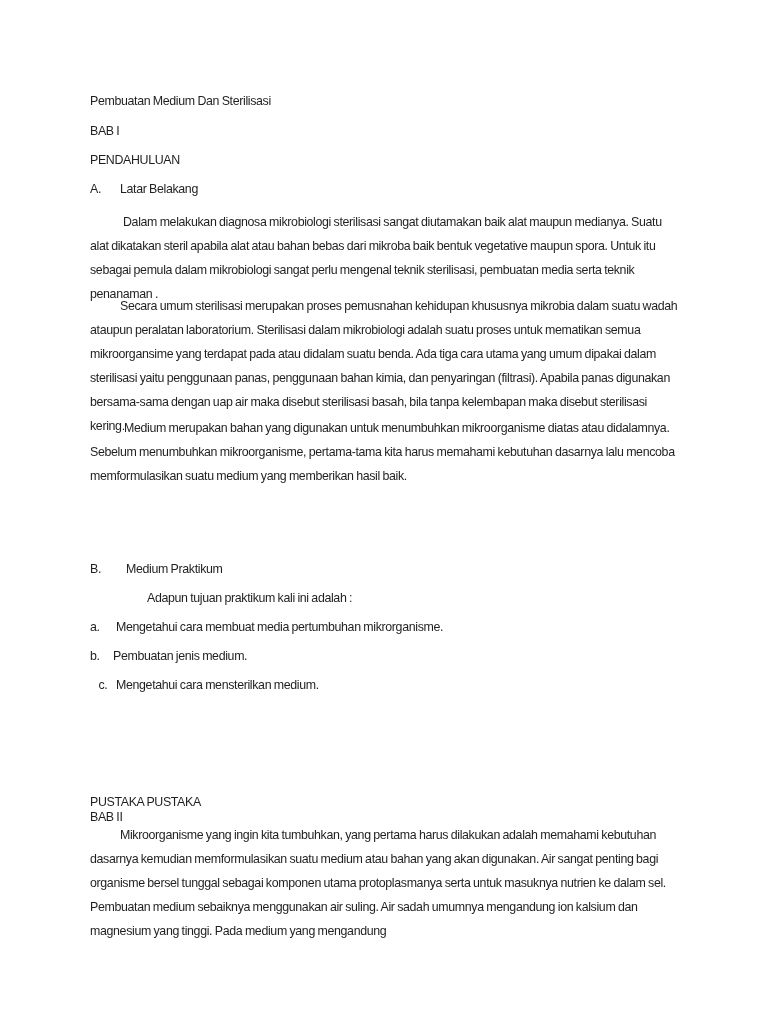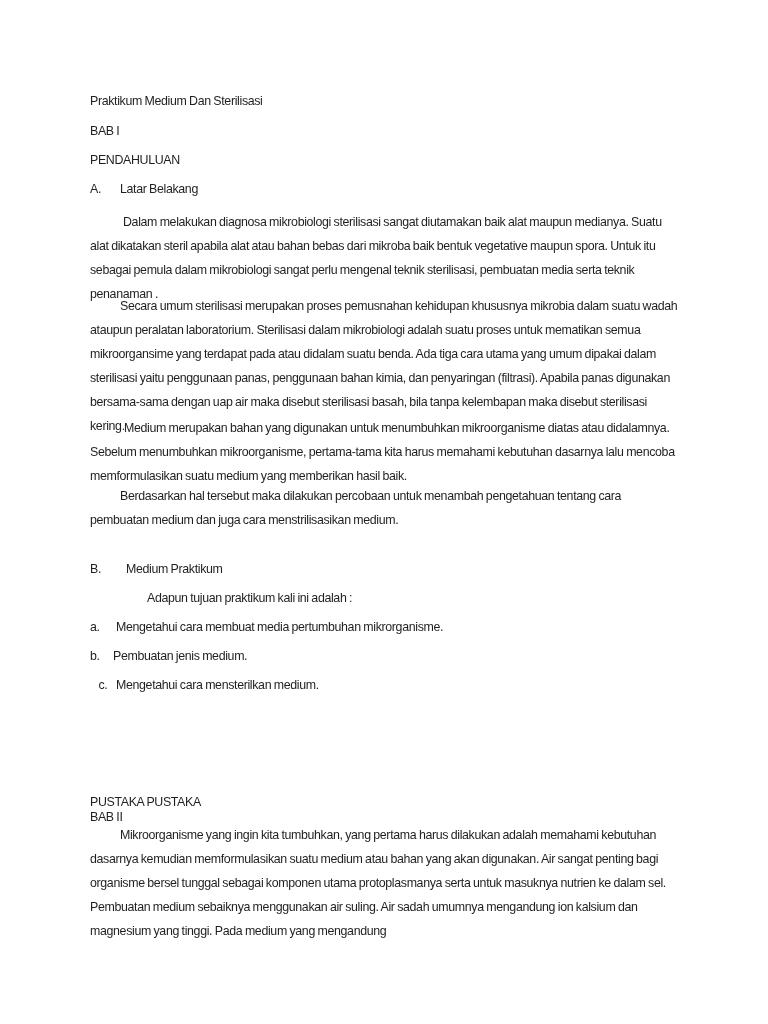--- a/index.html
+++ b/index.html
@@ -45,37 +45,36 @@
     .sub-item {
       position: absolute;
       white-space: nowrap;
     }
   </style>
 </head>
 <body>
 
 <div class="page">
 
-  <div class="line" style="top:94px;">Praktikum Medium Dan Sterilisasi</div>
+  <div class="line" style="top:94px;">Pembuatan Medium Dan Sterilisasi</div>
 
   <div class="line" style="top:124px;">BAB I</div>
 
   <div class="line" style="top:153px;">PENDAHULUAN</div>
 
   <div class="line" style="top:182px;">
     <span class="label-letter" style="width:30px;">A.</span><span>Latar Belakang</span>
   </div>
 
   <div class="para" style="top:210px; text-indent:33px;">Dalam melakukan diagnosa mikrobiologi sterilisasi sangat diutamakan baik alat maupun medianya. Suatu alat dikatakan steril apabila alat atau bahan bebas dari mikroba baik  bentuk vegetative maupun spora. Untuk itu sebagai pemula dalam mikrobiologi sangat perlu mengenal teknik sterilisasi, pembuatan media serta teknik penanaman .</div>
 
   <div class="para" style="top:294px;">Secara umum sterilisasi merupakan proses pemusnahan kehidupan khususnya mikrobia dalam suatu wadah ataupun peralatan laboratorium. Sterilisasi dalam mikrobiologi adalah suatu proses untuk mematikan semua mikroorgansime yang terdapat pada atau didalam suatu benda. Ada tiga cara utama yang umum dipakai dalam sterilisasi yaitu penggunaan panas, penggunaan bahan kimia, dan penyaringan (filtrasi). Apabila panas digunakan bersama-sama dengan uap air maka disebut sterilisasi basah, bila tanpa kelembapan maka disebut sterilisasi kering.</div>
 
   <div class="para" style="top:416px; text-indent:34px;">Medium merupakan bahan yang digunakan untuk menumbuhkan mikroorganisme diatas atau didalamnya. Sebelum menumbuhkan mikroorganisme, pertama-tama kita harus memahami kebutuhan dasarnya lalu mencoba memformulasikan suatu medium yang memberikan hasil baik.</div>
 
-  <div class="para" style="top:484px;">Berdasarkan hal tersebut maka dilakukan percobaan untuk menambah pengetahuan tentang cara pembuatan medium dan juga cara menstrilisasikan medium.</div>
 
   <div class="line" style="top:562px;">
     <span class="label-letter" style="width:36px;">B.</span><span>Medium Praktikum</span>
   </div>
 
   <div class="sub-item" style="left:147px; top:591px;">Adapun tujuan praktikum kali ini adalah :</div>
 
   <div class="sub-item" style="left:90px; top:620px;">
     <span class="label-letter" style="width:26px;">a.</span><span>Mengetahui cara membuat media pertumbuhan mikrorganisme.</span>
   </div>

